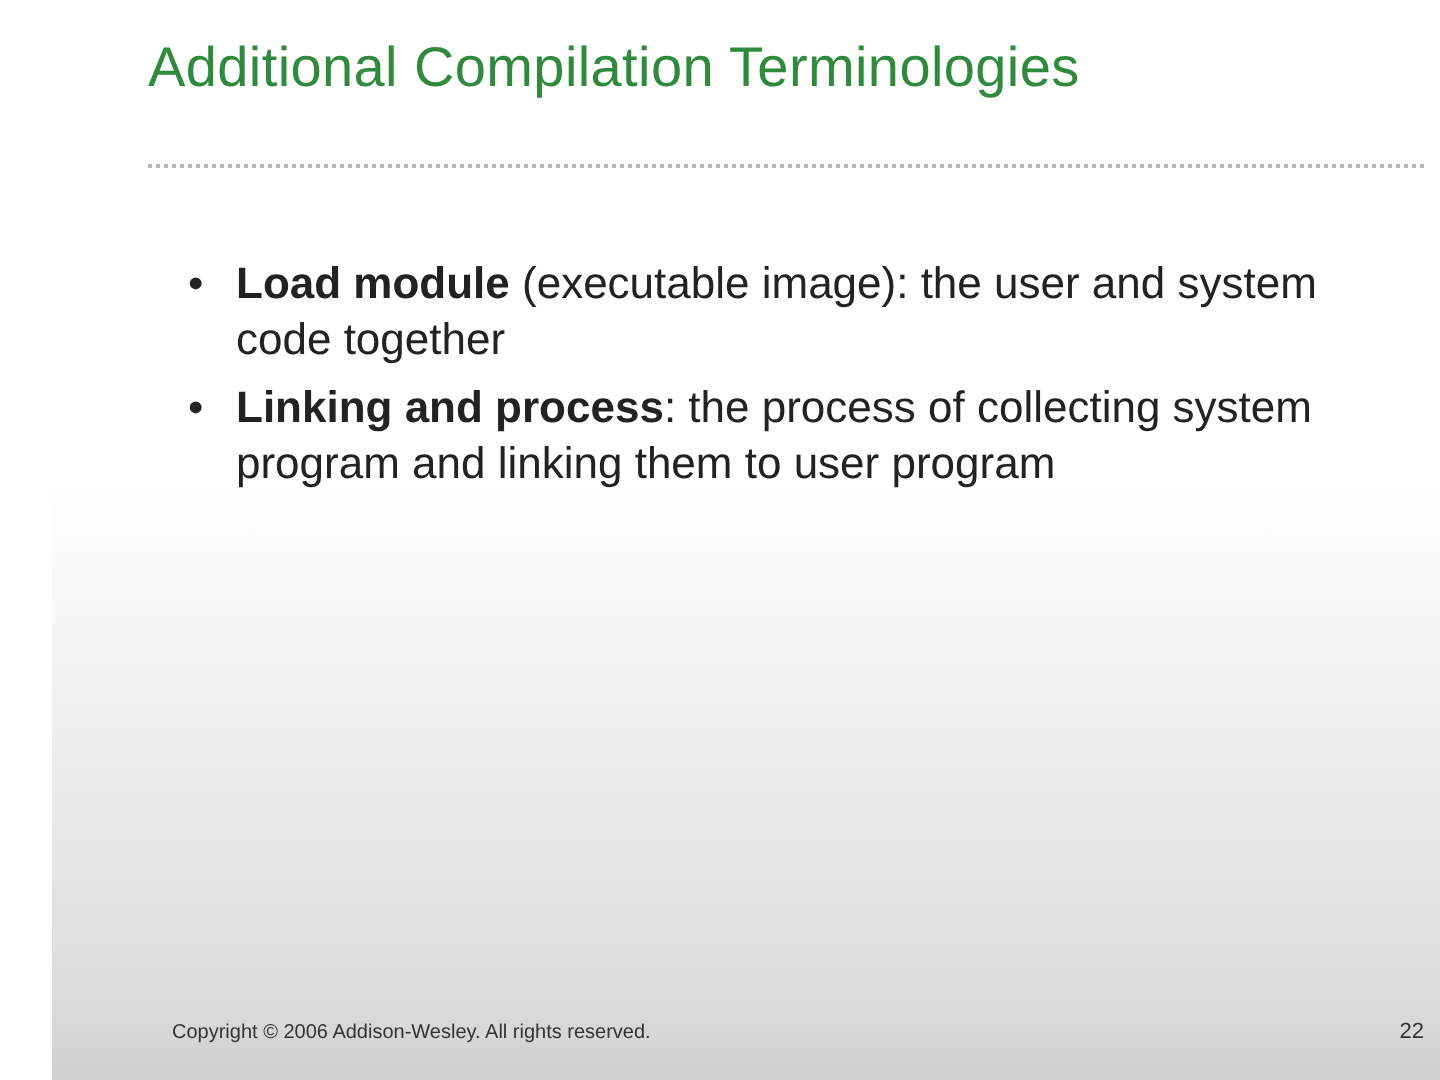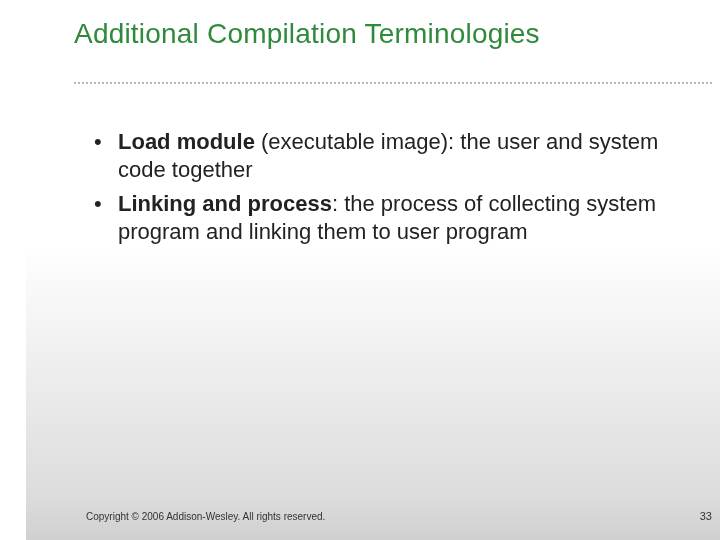--- a/index.html
+++ b/index.html
@@ -87,15 +87,15 @@
   <div class="content">
     <div class="bullet">
       <span class="term">Load module</span><span> (executable image): the user and system code together</span>
     </div>
     <div class="bullet">
       <span class="term">Linking and process</span><span>: the process of collecting system program and linking them to user program</span>
     </div>
   </div>
   <div class="footer">
     <span>Copyright © 2006 Addison-Wesley. All rights reserved.</span>
-    <span class="pagenum">33</span>
+    <span class="pagenum">22</span>
   </div>
 </div>
 
 </body></html>

